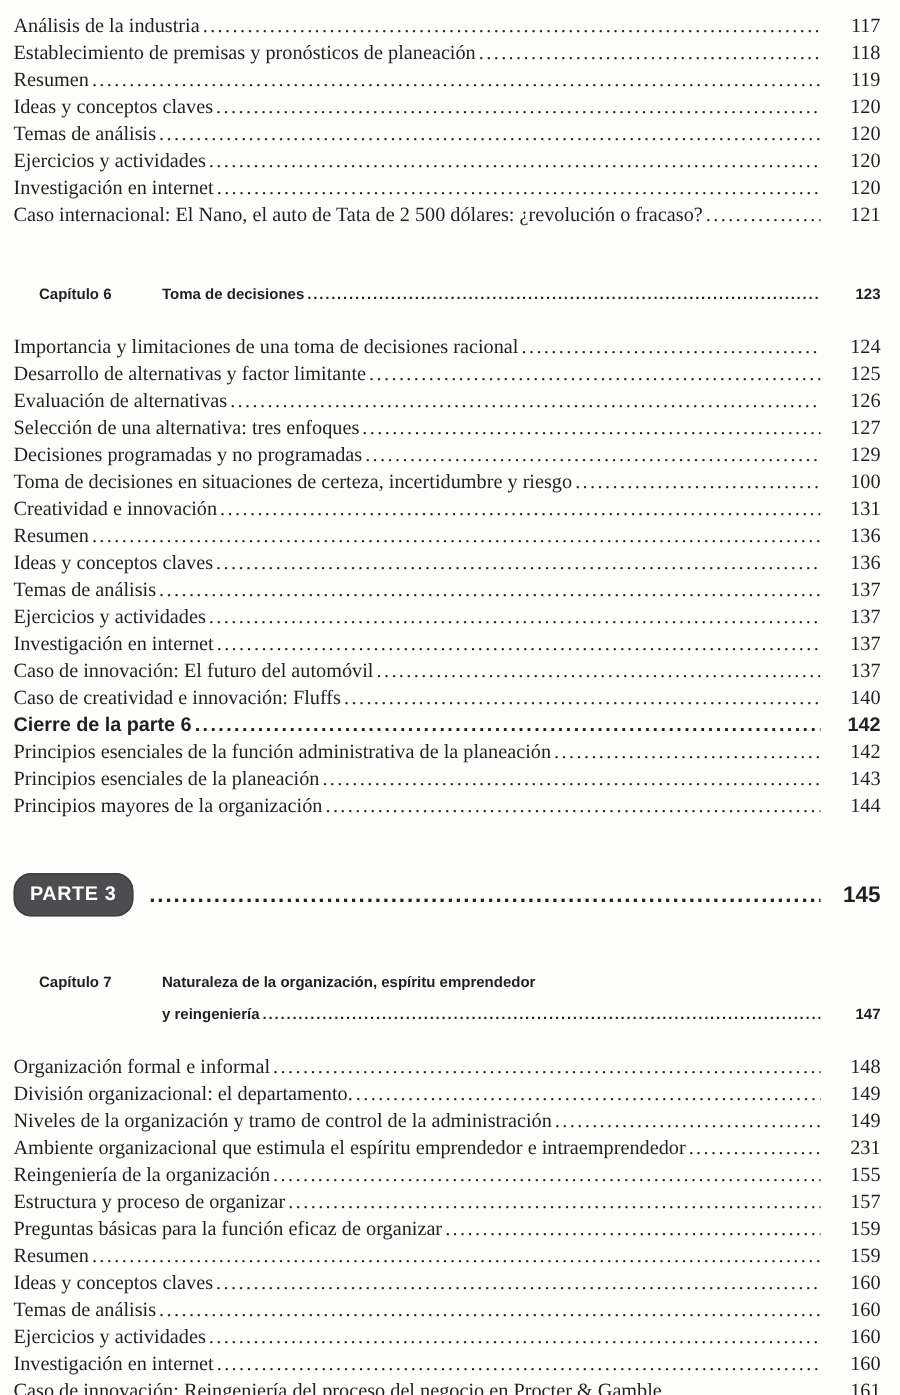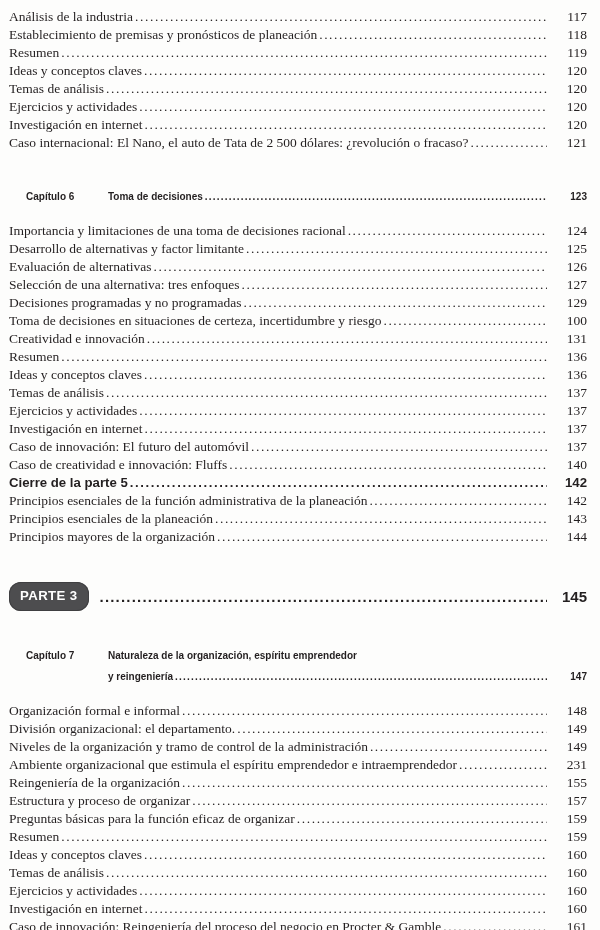--- a/index.html
+++ b/index.html
@@ -221,21 +221,21 @@
     <span class="title">Caso de innovación: El futuro del automóvil</span>
     <span class="leader">....................................................................................................................................................................................................................................................................</span>
     <span class="pagenum">137</span>
   </div>
       <div class="row">
     <span class="title">Caso de creatividad e innovación: Fluffs</span>
     <span class="leader">....................................................................................................................................................................................................................................................................</span>
     <span class="pagenum">140</span>
   </div>
       <div class="row bold">
-    <span class="title">Cierre de la parte 5</span>
+    <span class="title">Cierre de la parte 6</span>
     <span class="leader">....................................................................................................................................................................................................................................................................</span>
     <span class="pagenum">142</span>
   </div>
       <div class="row">
     <span class="title">Principios esenciales de la función administrativa de la planeación</span>
     <span class="leader">....................................................................................................................................................................................................................................................................</span>
     <span class="pagenum">142</span>
   </div>
       <div class="row">
     <span class="title">Principios esenciales de la planeación</span>

